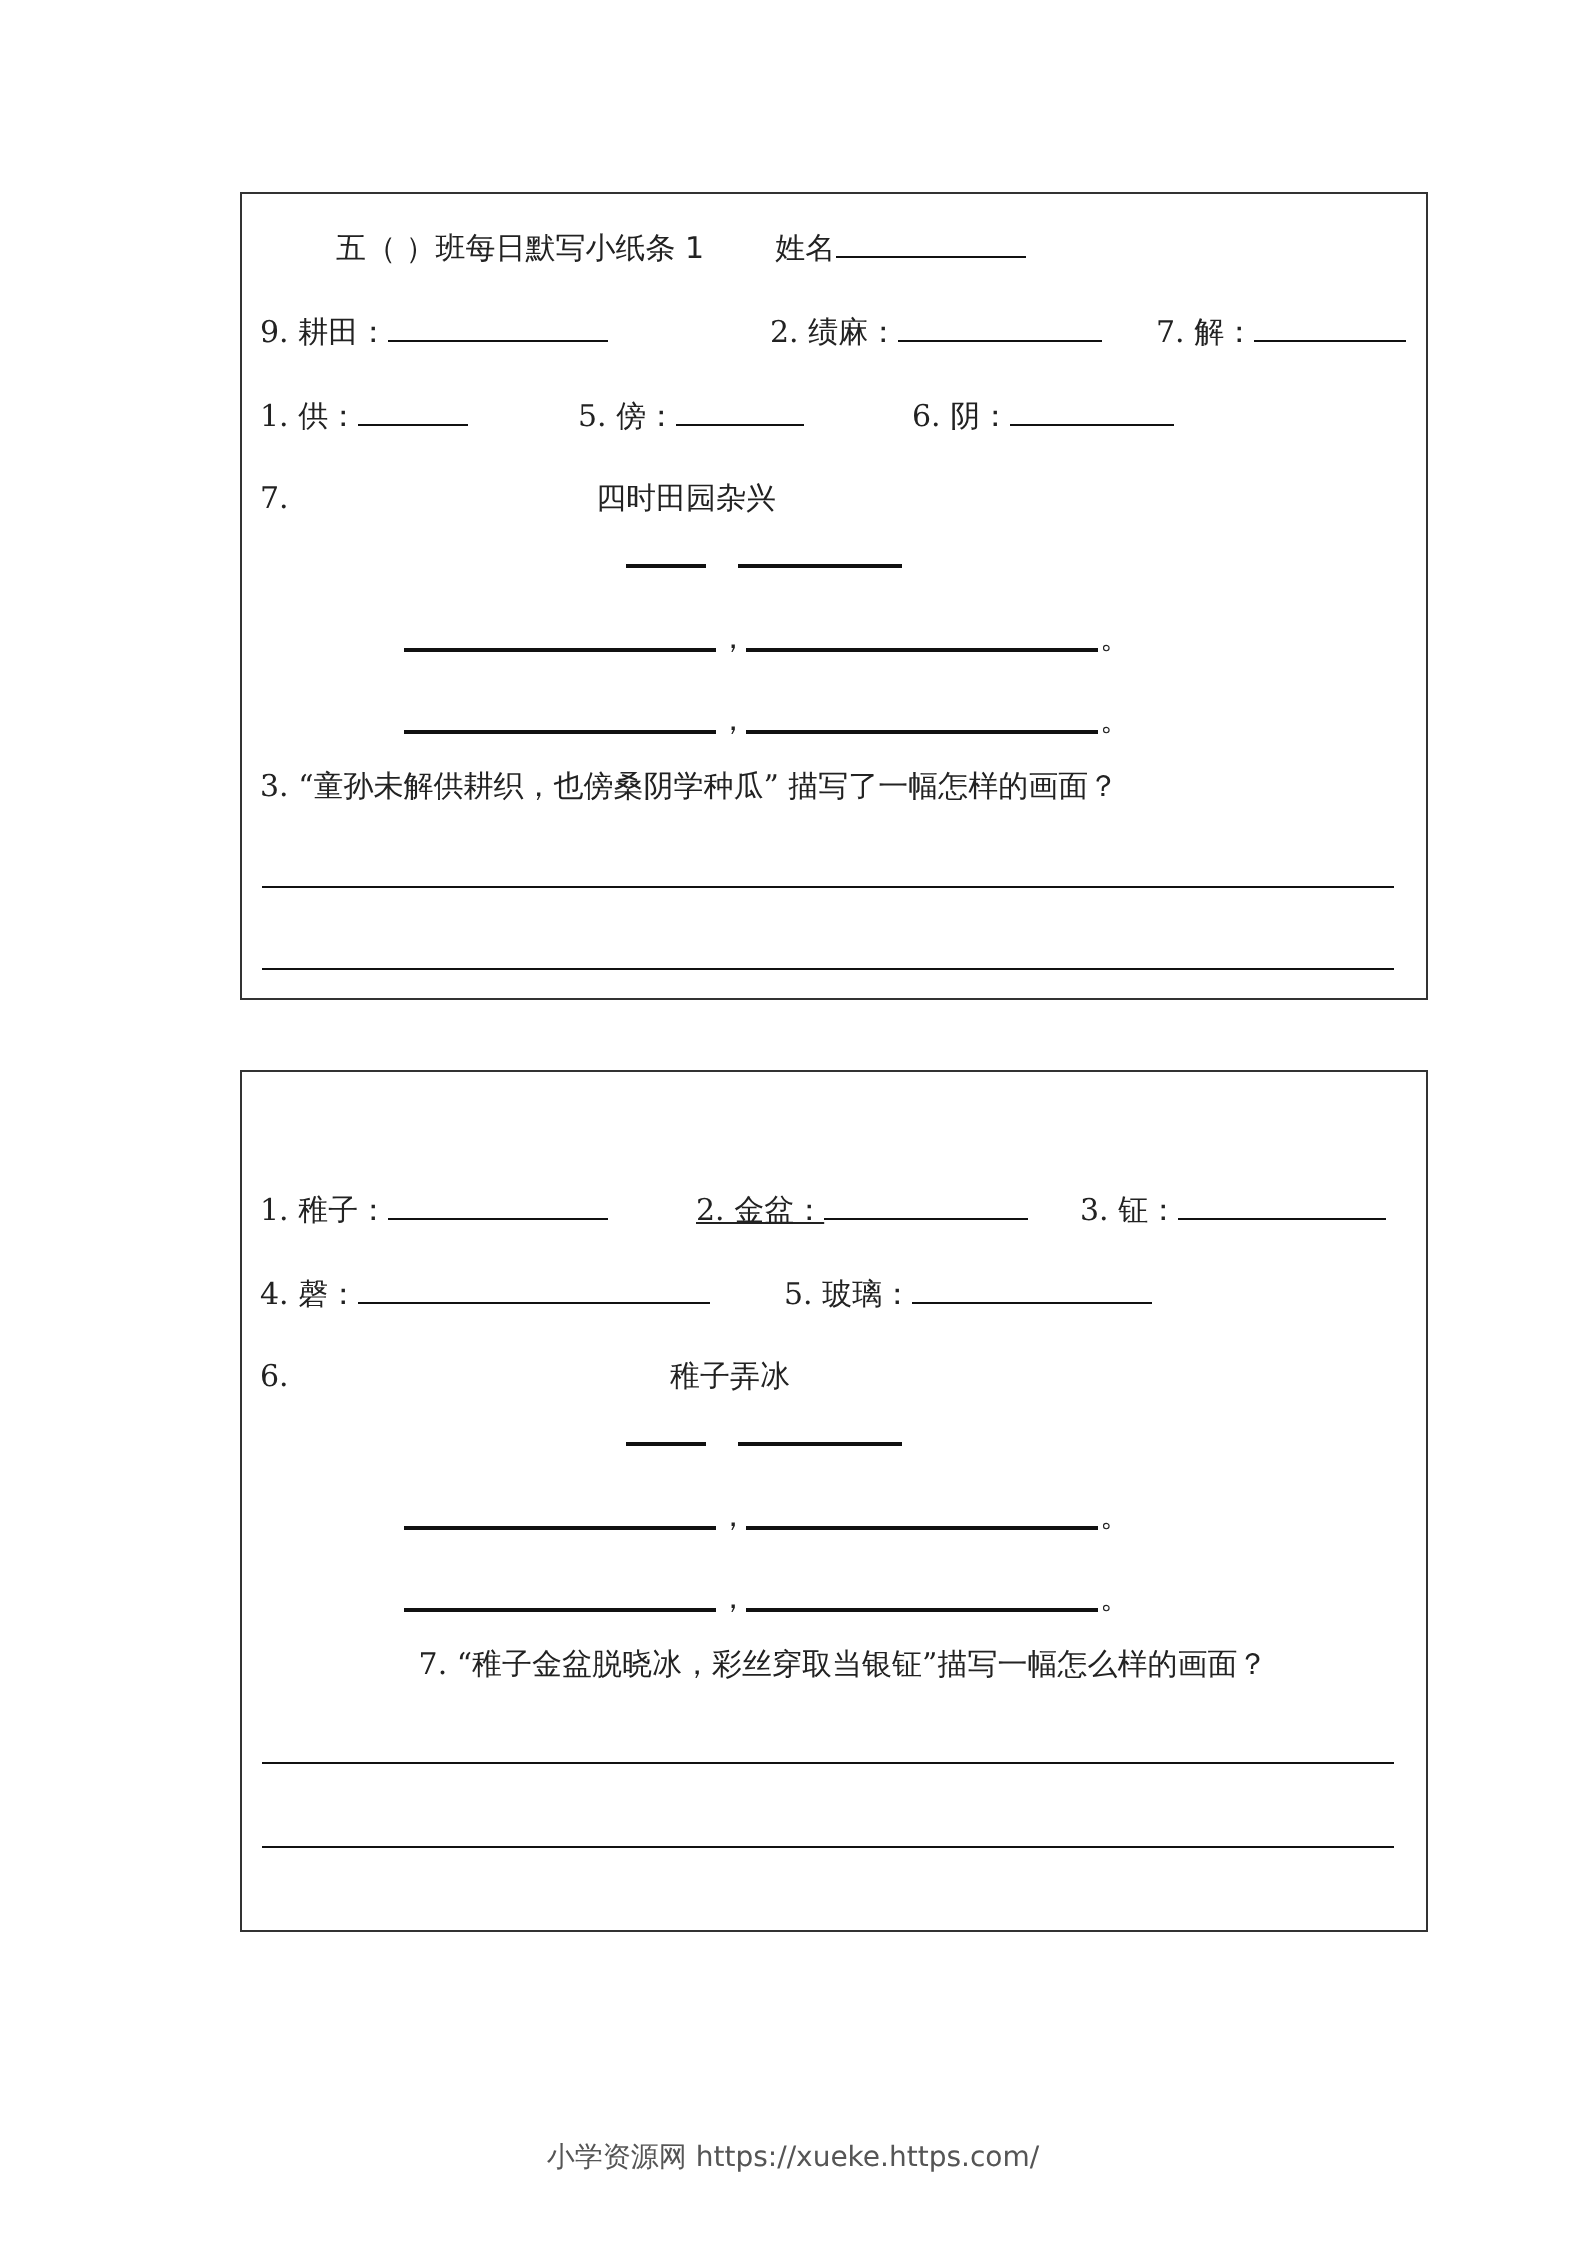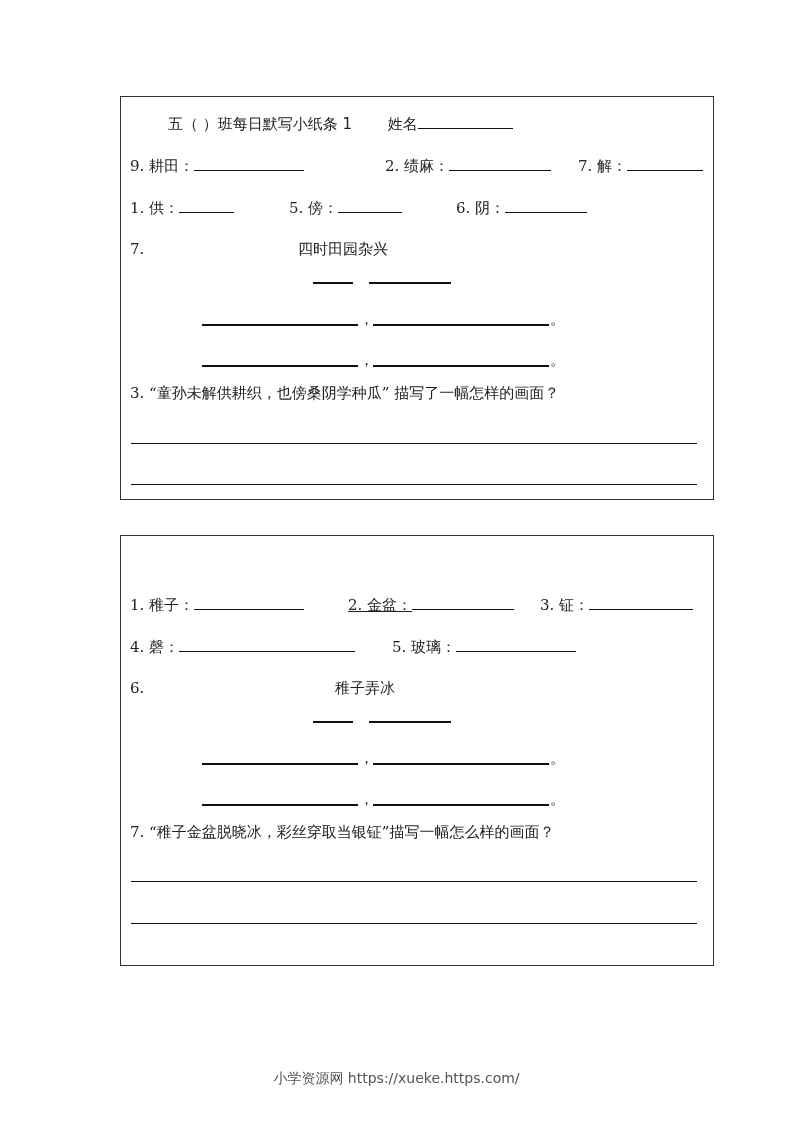--- a/index.html
+++ b/index.html
@@ -121,19 +121,19 @@
     <span class="abs" style="left:429px;">。</span>
   </div>
 
   <div class="row" style="top:253px;">
     <span class="abs blank thick" style="left:81px; width:156px;"></span>
     <span class="abs" style="left:238px;">，</span>
     <span class="abs blank thick" style="left:252px; width:176px;"></span>
     <span class="abs" style="left:429px;">。</span>
   </div>
 
-  <div class="row" style="top:286px; left:9px;">7. “稚子金盆脱晓冰，彩丝穿取当银钲”描写一幅怎么样的画面？</div>
+  <div class="row" style="top:286px; left:9px;text-align:center;">7. “稚子金盆脱晓冰，彩丝穿取当银钲”描写一幅怎么样的画面？</div>
 
   <div class="full-line" style="top:345px;"></div>
   <div class="full-line" style="top:387px;"></div>
 </div>
 
 <div class="footer">小学资源网 https://xueke.https.com/</div>
 
 </body></html>

